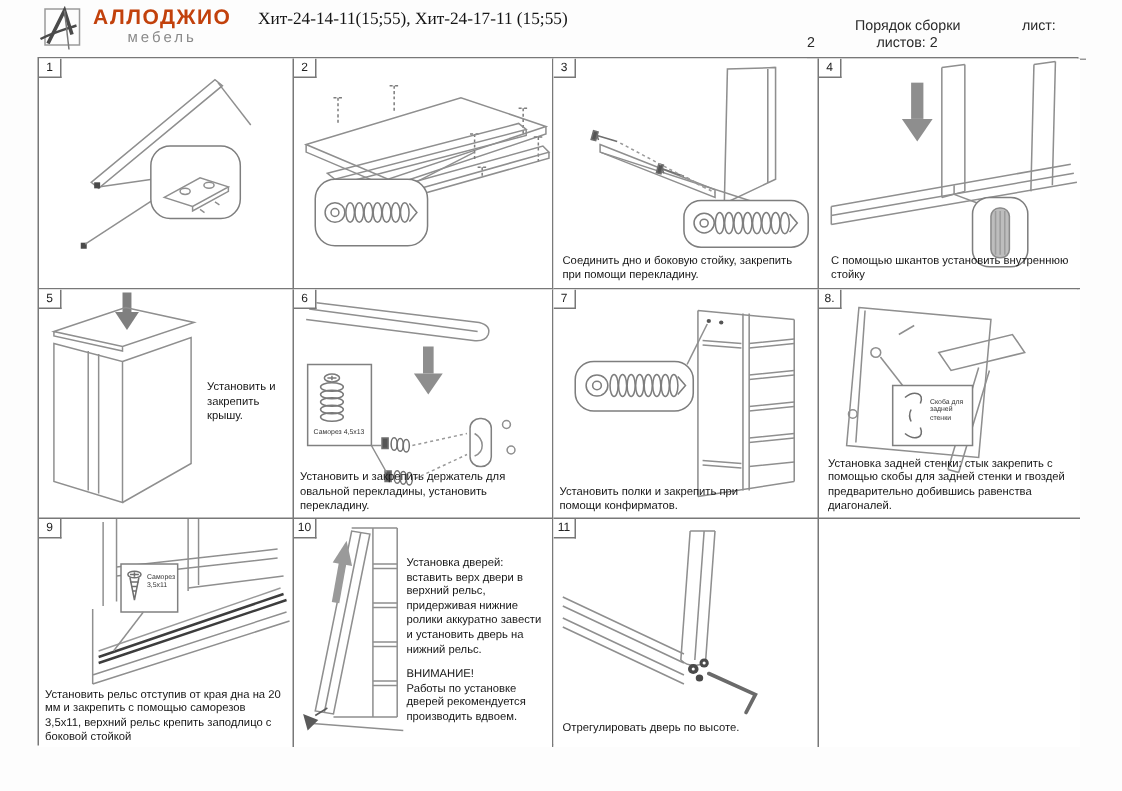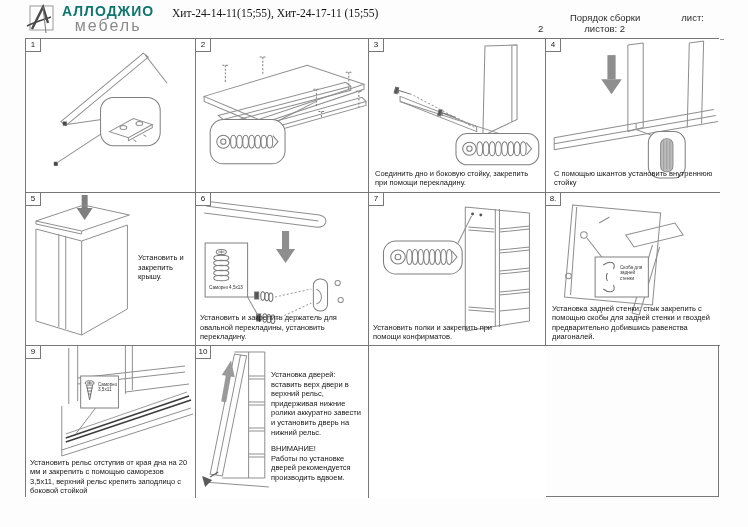--- a/index.html
+++ b/index.html
@@ -6,21 +6,21 @@
   body{
     width:748px;height:527px;position:relative;background:#fdfdfd;
     font-family:"Liberation Sans",sans-serif;color:#1c1c1c;overflow:hidden;
   }
   
   .header{position:absolute;left:0;top:0;width:748px;height:38px;}
   .logo{position:absolute;left:26px;top:4px;display:flex;}
   .logo-mark{width:32px;height:30px;}
   .brand-text{margin-left:4px;}
   .brand{font-size:14px;font-weight:bold;letter-spacing:1px;color:#9e2121;line-height:15px;}
-  .brand-sub{font-size:16px;color:#8a8a8a;letter-spacing:2px;text-align:center;line-height:13px;}
+  .brand-sub{font-size:10px;color:#8a8a8a;letter-spacing:2px;text-align:center;line-height:13px;}
   .title{position:absolute;left:172px;top:6px;font-family:"Liberation Serif",serif;
          font-size:11.5px;line-height:14px;color:#141414;}
   .sheetinfo{position:absolute;left:538px;top:12px;width:186px;font-size:9.5px;color:#2a2a2a;
              border-bottom:1px solid #999;padding-bottom:5px;}
   .sheetinfo span{margin-right:9px;padding-left:32px;}
   
   .grid{position:absolute;left:25px;top:38px;width:694px;height:459px;
         display:grid;grid-template-columns:170px 173px 177px 174px;
         grid-template-rows:154px 153px 152px;border:1px solid #787878;box-sizing:border-box;}
   .cell{position:relative;border-right:1px solid #787878;border-bottom:1px solid #787878;overflow:hidden;background:#fff;}
@@ -39,21 +39,21 @@
 
 <div class="header">
   <div class="logo">
     <svg class="logo-mark" viewBox="0 0 32 30">
       <rect x="4" y="2" width="23" height="24" fill="none" stroke="#9a9a9a" stroke-width="1"></rect>
       <path d="M6,25 L17,3 L22,19" stroke="#4a4a4a" stroke-width="2.4" fill="none"></path>
       <path d="M1,22 C9,18 16,16 25,13" stroke="#4a4a4a" stroke-width="1.6" fill="none"></path>
       <path d="M17,3 L20,29" stroke="#777" stroke-width="1" fill="none"></path>
     </svg>
     <div class="brand-text">
-      <div class="brand" style="color: #0f766e;">АЛЛОДЖИО</div>
+      <div class="brand" style="color: #c2410c;">АЛЛОДЖИО</div>
       <div class="brand-sub">мебель</div>
     </div>
   </div>
   <div class="title">
     <div>Хит-24-14-11(15;55), Хит-24-17-11 (15;55)</div>
   </div>
   <div class="sheetinfo">
     <span>Порядок сборки</span><span>лист: 2</span><span>листов: 2</span>
   </div>
 </div>
@@ -292,16 +292,31 @@
       <polygon points="6,130 16,134 9,141" fill="#5a5a5a"></polygon>
       <path d="M14,131 L22,126" stroke="#5a5a5a" fill="none"></path>
     </svg>
     <div class="cap" style="left:75px;top:24px;width:94px;">
       <div>Установка дверей: вставить верх двери в верхний рельс, придерживая нижние ролики аккуратно завести и установить дверь на нижний рельс.</div>
       <div class="warn">ВНИМАНИЕ!</div>
       <div>Работы по установке дверей рекомендуется производить вдвоем.</div>
     </div>
   </div>
 
+  <div class="cell lr">
+    <div class="num">11</div>
+    <svg viewBox="0 0 170 152" preserveAspectRatio="none">
+      <path class="ln" d="M6,52 L84,90 M6,58 L84,96 M6,66 L84,104 M6,72 L84,110"></path>
+      <path class="ln" d="M88,8 L82,94 M104,8 L98,94 M97,8 L91,94 M88,8 L104,8"></path>
+      <path class="ln" d="M82,94 Q88,100 98,96"></path>
+      <circle cx="90" cy="100" r="3.4" fill="#4a4a4a"></circle>
+        <circle cx="97" cy="96" r="3" fill="#4a4a4a"></circle>
+      <circle cx="94" cy="106" r="2.4" fill="#4a4a4a"></circle>
+      <circle cx="90" cy="100" r="1" fill="#fff"></circle>
+        <circle cx="97" cy="96" r="1" fill="#fff"></circle>
+      <path d="M100,103 L130,117 L124,129" stroke="#6a6a6a" stroke-width="2.4" fill="none" stroke-linecap="round"></path>
+    </svg>
+    <div class="cap" style="left:6px;right:20px;bottom:8px;">Отрегулировать дверь по высоте.</div>
+  </div>
 
   <div class="cell lc lr"></div>
 
 </div>
 
 </body></html>

